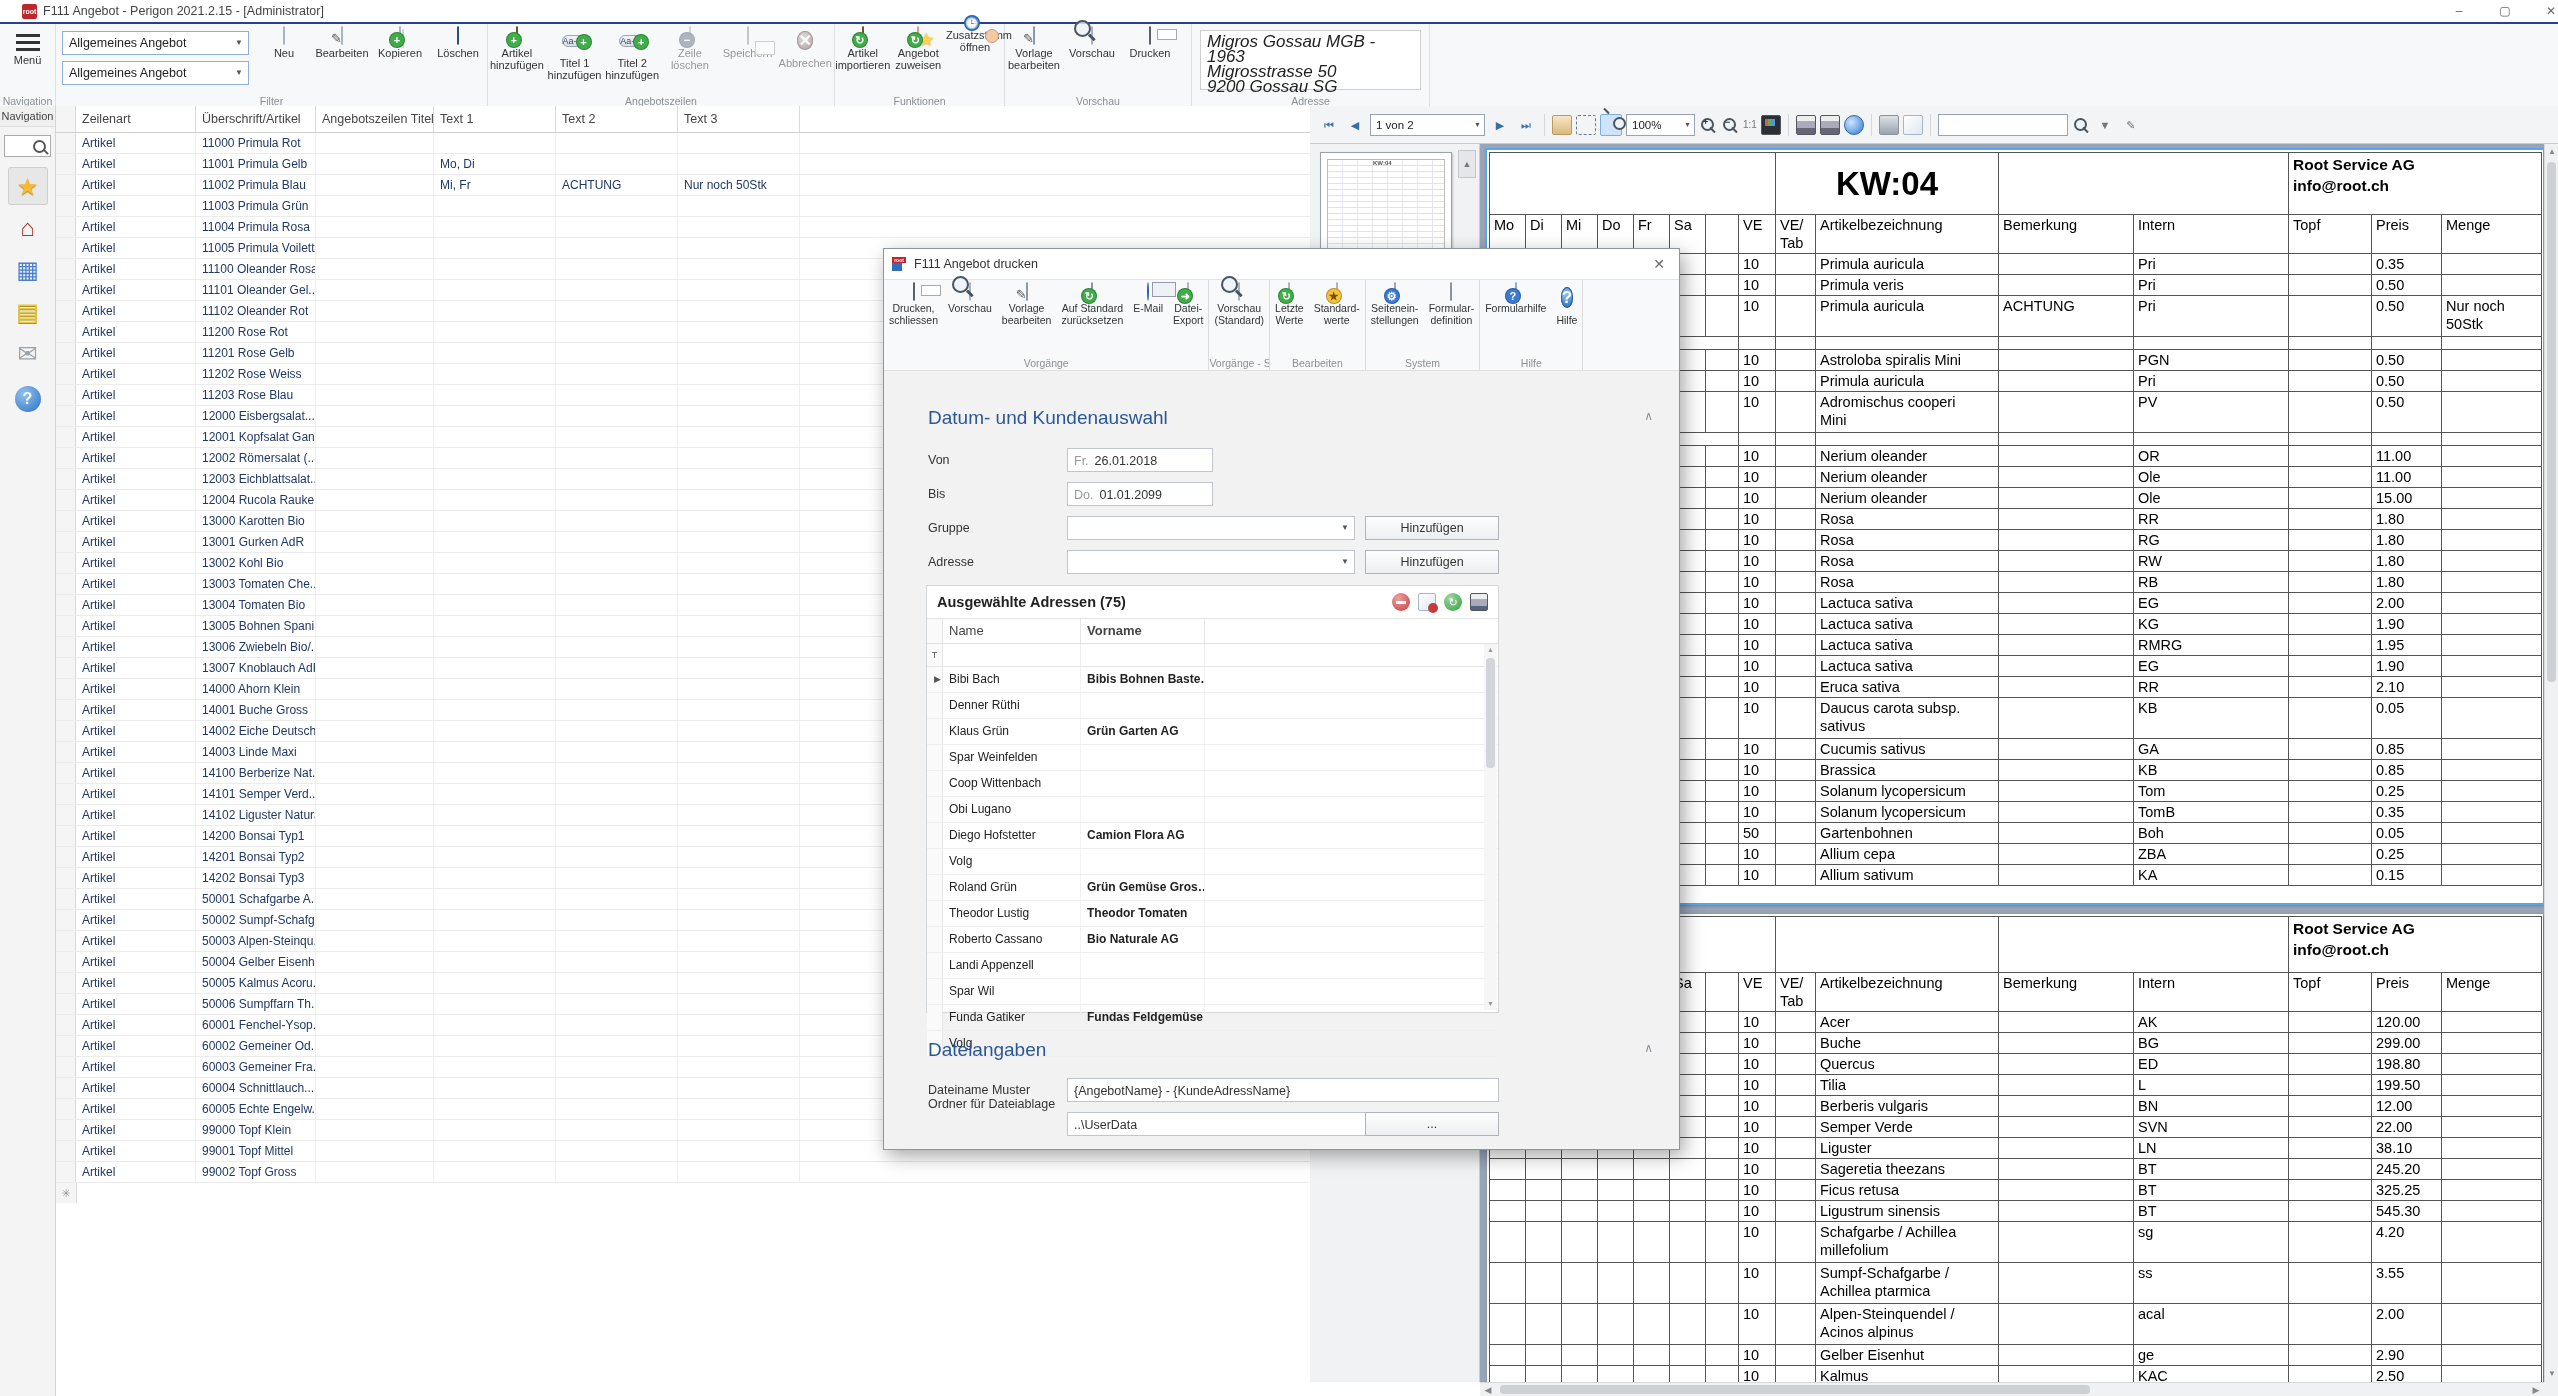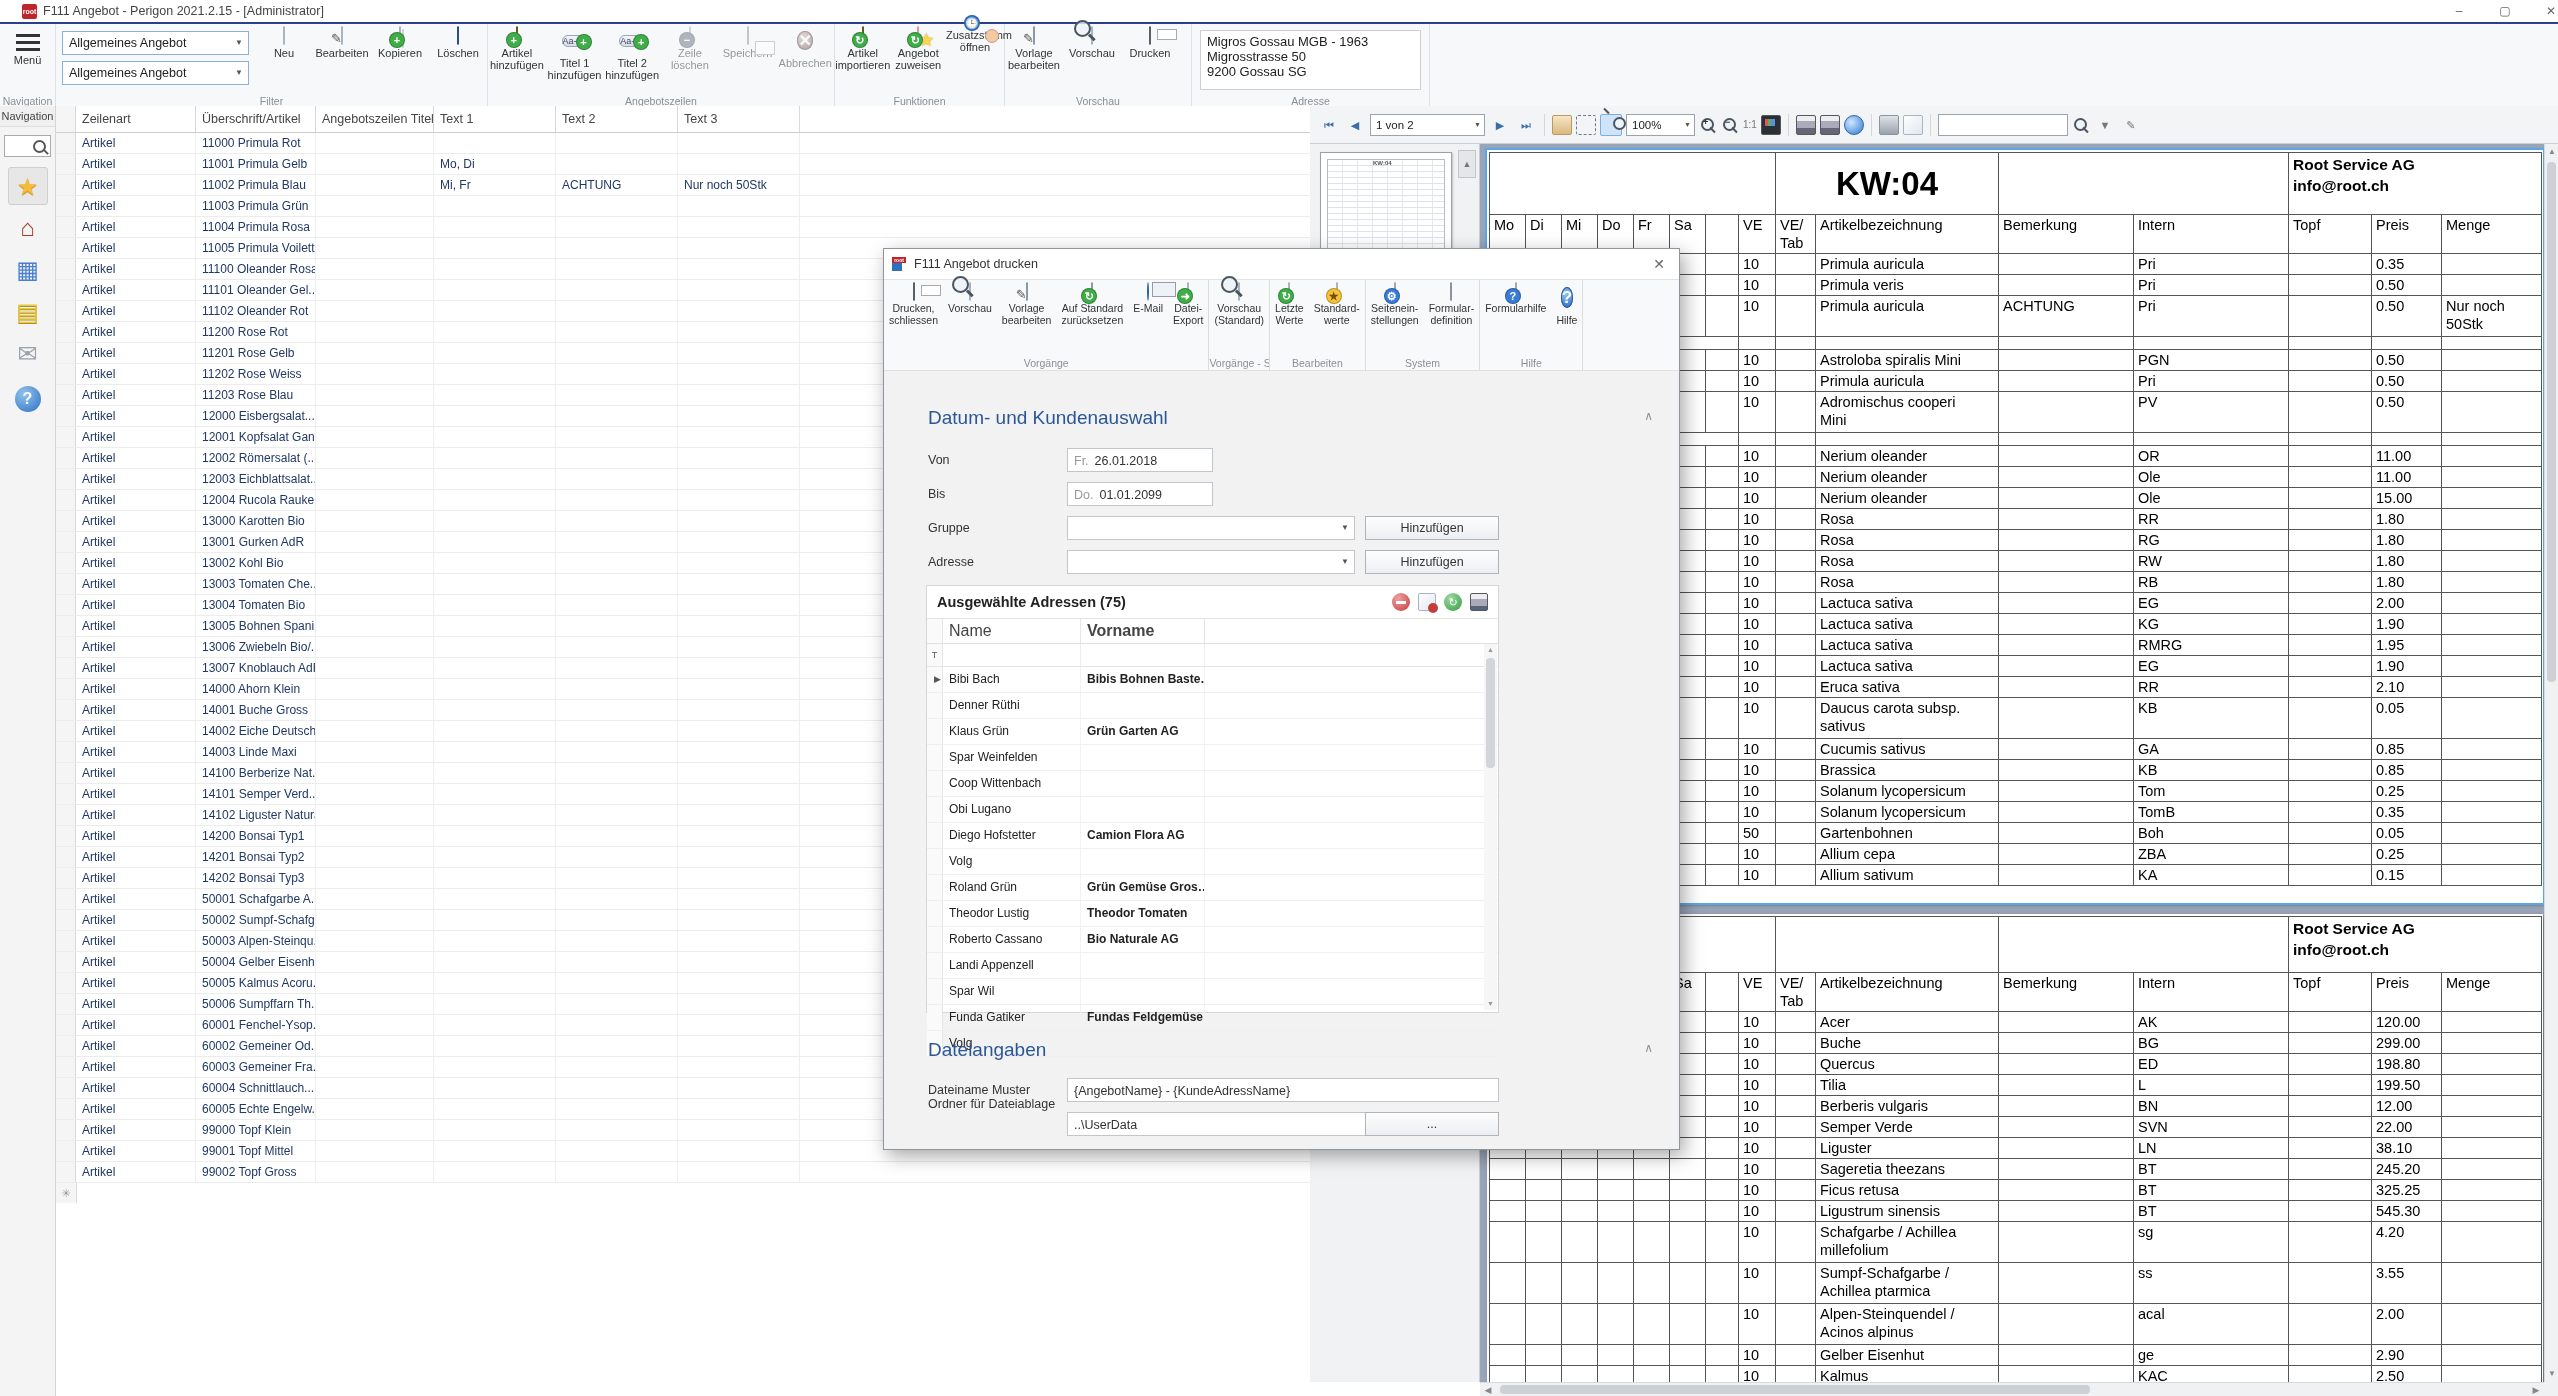--- a/index.html
+++ b/index.html
@@ -30,21 +30,21 @@
   #sec-filter{width:432px;}
   #filter-combos{display:flex;flex-direction:column;gap:6px;padding:4px 6px 0 6px;width:200px;}
   .combo{height:22px;background:#fff;border:1px solid #8eb0d8;font-size:12.5px;line-height:22px;
          padding:0 18px 0 6px;position:relative;color:#222;}
   .combo .car{position:absolute;right:5px;top:0;line-height:22px;font-size:8px;color:#555;}
   #sec-az{width:347px;}
   #sec-funk{width:170px;}
   #sec-vor{width:187px;}
   #sec-adr{width:238px;}
   #adrbox{margin:6px 8px 0 8px;background:#fff;border:1px solid #cfcfcf;height:52px;
-          font-size:13px;line-height:15px;padding:3px 6px;color:#222;}
+          font-size:17px;line-height:15px;padding:3px 6px;color:#222;font-style:italic;}
   #sec-rest{flex:1;border-right:none;}
 
   
   .ic{position:relative;width:32px;height:30px;margin:0 auto;border-radius:3px;box-sizing:border-box;}
   .ic.doc{background:linear-gradient(135deg,#ffffff,#e6ebf2);border:1px solid #a9b4c2;}
   .ic.doc2{background:linear-gradient(135deg,#ffffff,#dfe7f0);border:1px solid #a9b4c2;box-shadow:3px 3px 0 #c6d2df;}
   .ic.box{background:linear-gradient(135deg,#e3cf8d,#9a7c36 70%,#6d5524);border:1px solid #6d5524;}
   .ic.tag{background:linear-gradient(#f4f6f8,#d6dde5);border:1px solid #9aa6b4;border-radius:7px;
           font-size:9px;line-height:28px;color:#446;text-align:center;}
   .ic.trash{background:linear-gradient(#a9c9ec,#2f63a8 60%,#1f4a80);border:1px solid #2a4f86;}
@@ -191,21 +191,21 @@
   #addrhead{height:32px;display:flex;align-items:center;border-bottom:1px solid #e4e4e4;}
   #addrtitle{font-size:14.5px;font-weight:700;color:#222;margin-left:10px;}
   #addricons{margin-left:auto;display:flex;gap:8px;margin-right:10px;}
   .aic{width:18px;height:18px;border-radius:50%;position:relative;}
   .aic.rem{background:radial-gradient(circle at 35% 30%,#f0a0a0,#c43c3c);}
   .aic.rem::before{content:"";position:absolute;left:4px;top:8px;width:10px;height:3px;background:#fff;}
   .aic.remdoc{border-radius:2px;background:linear-gradient(135deg,#fff,#dfe7f0);border:1px solid #a9b4c2;box-sizing:border-box;}
   .aic.remdoc::before{content:"";position:absolute;right:-3px;bottom:-3px;width:10px;height:10px;border-radius:50%;background:#c43c3c;}
   .aic.ref{background:radial-gradient(circle at 35% 30%,#9fd7a4,#2f9e3a);color:#fff;text-align:center;font-size:11px;line-height:18px;}
   .aic.prn2{border-radius:2px;background:linear-gradient(#eee 0 5px,#aab 5px 12px,#567 12px);border:1px solid #556;box-sizing:border-box;}
-  .agrid-h{display:flex;height:24px;border-bottom:1px solid #e0e0e0;font-size:16px;color:#444;}
+  .agrid-h{display:flex;height:24px;border-bottom:1px solid #e0e0e0;font-size:13px;color:#444;}
   .agrid-h .hc{line-height:24px;padding-left:6px;border-right:1px solid #e6e6e6;box-sizing:border-box;}
   .afilter{display:flex;height:22px;border-bottom:1px solid #e6e6e6;}
   .afilter .fc{border-right:1px solid #eee;box-sizing:border-box;}
   .afunnel{width:16px;text-align:center;color:#8a94a0;font-size:10px;line-height:22px;}
   .arow{display:flex;height:25px;border-bottom:1px solid #efefef;font-size:12px;color:#222;}
   .arow .c{line-height:25px;padding-left:6px;border-right:1px solid #f2f2f2;box-sizing:border-box;overflow:hidden;white-space:nowrap;}
   .aw-sel{width:16px;background:#fafafa;border-right:1px solid #e6e6e6 !important;color:#555;font-size:9px;text-align:center;}
   .aw0{width:138px;} .aw1{width:124px;font-weight:bold;} .aw-fill{flex:1;border-right:none !important;}
   #addrscroll{position:absolute;right:1px;top:58px;width:13px;bottom:2px;background:#f6f6f6;}
   #addrthumb{position:absolute;left:2px;top:14px;width:9px;height:110px;background:#d2d5d9;border-radius:4px;}

